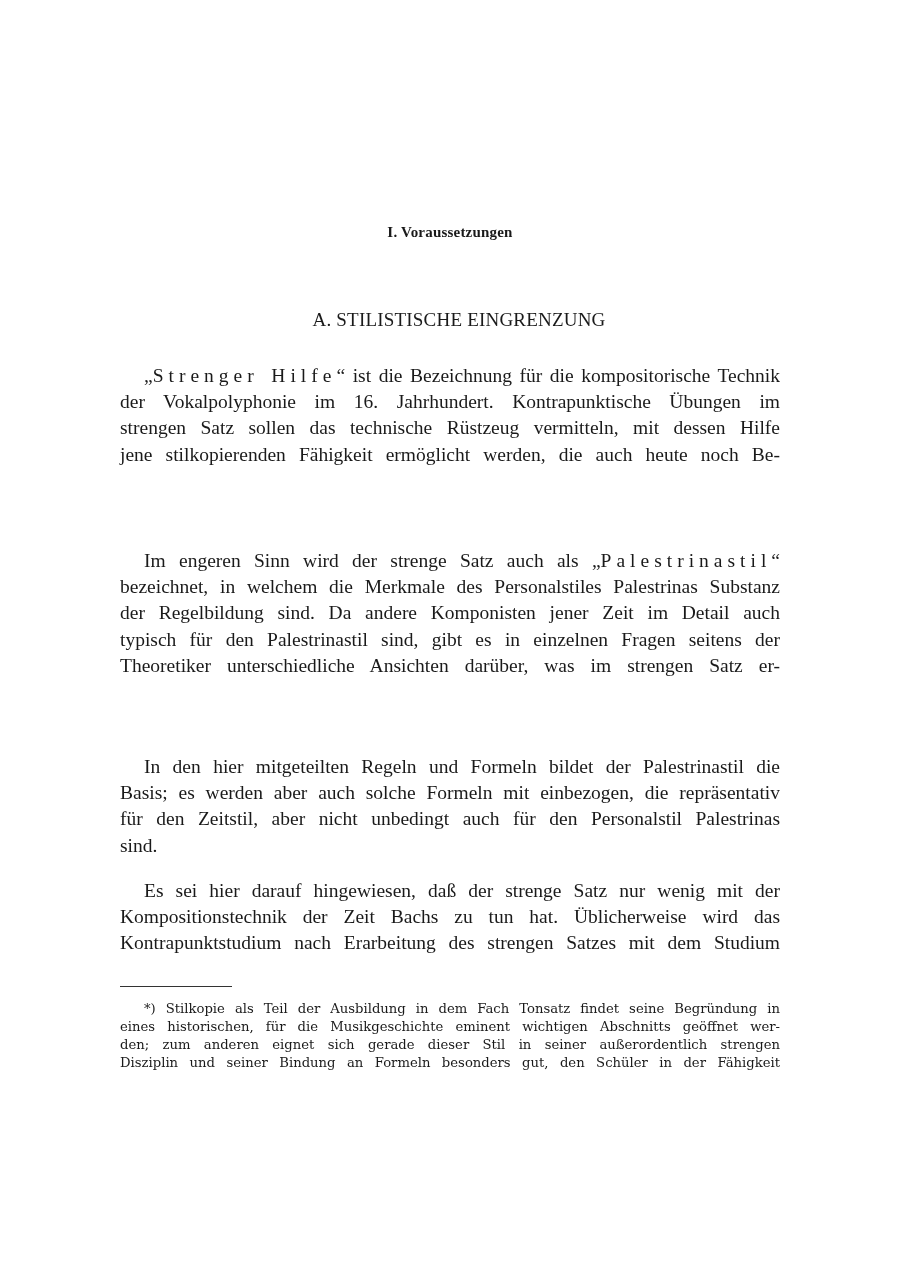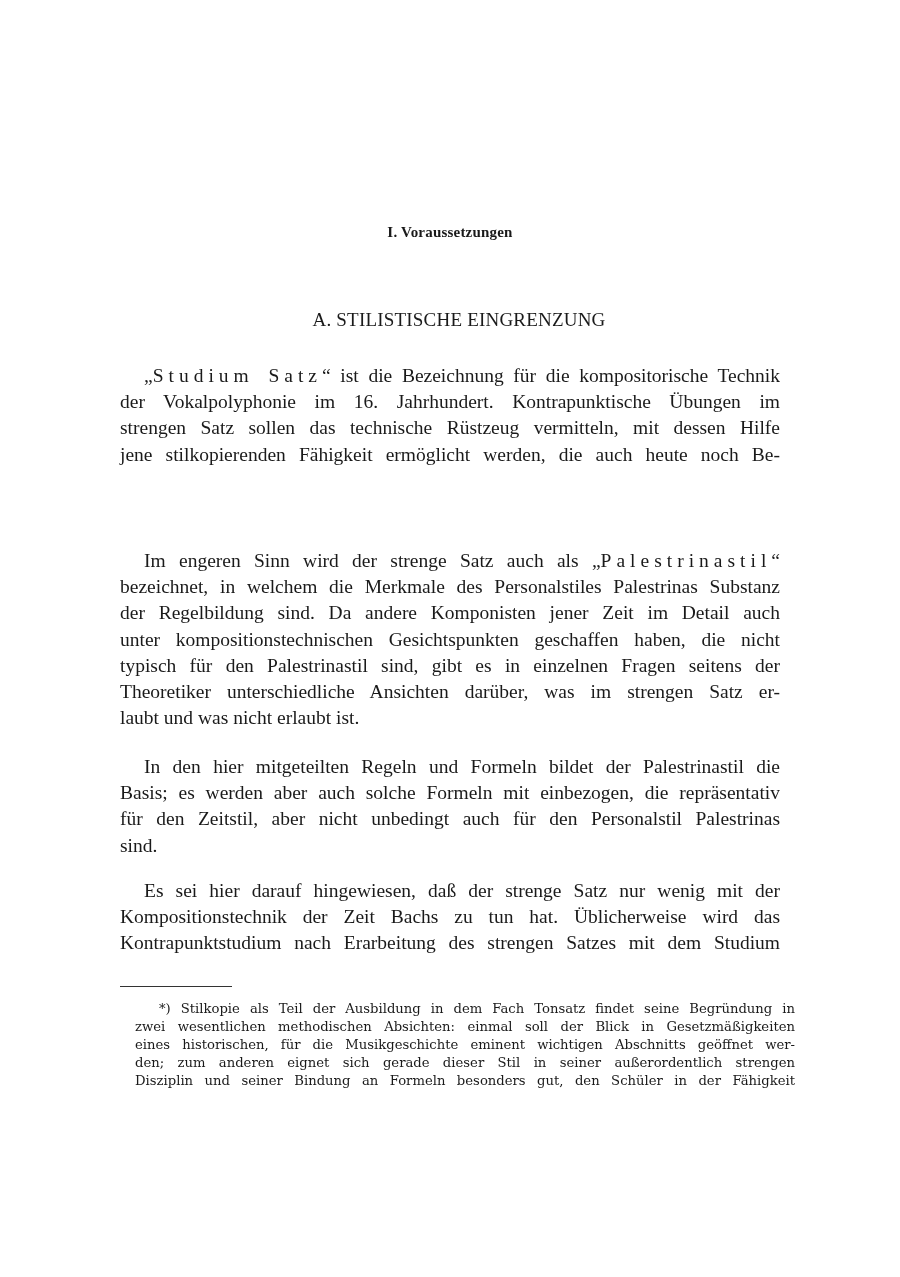--- a/index.html
+++ b/index.html
@@ -77,70 +77,66 @@
       border-top: 1px solid #333;
     }
     .footnote {
       position: absolute;
       left: 120px;
       top: 1000px;
       width: 660px;
       font-size: 14.5px;
       line-height: 18px;
       font-family: "DejaVu Serif", serif;
-      margin-left: 15px;
     }
     .footnote .line {
       height: 18px;
       font-size: 13.2px;
     }
     .footnote .line.indent { padding-left: 24px; }
   </style>
 </head>
 <body>
 
 <div class="page">
 
   <h1 class="chapter-title" style="margin:0;">I.  Voraussetzungen</h1>
 
   <h2 class="section-title" style="margin:9px;font-weight:normal;">A.  STILISTISCHE EINGRENZUNG</h2>
 
   <div class="body-text" id="para1">
-    <span class="line indent"><span>„</span><span class="spaced">Studium Satz</span><span>“ ist die Bezeichnung für die kompositorische Technik</span></span>
+    <span class="line indent"><span>„</span><span class="spaced">Strenger Hilfe</span><span>“ ist die Bezeichnung für die kompositorische Technik</span></span>
     <span class="line">der Vokalpolyphonie im 16. Jahrhundert. Kontrapunktische Übungen im</span>
     <span class="line">strengen Satz sollen das technische Rüstzeug vermitteln, mit dessen Hilfe</span>
     <span class="line">jene stilkopierenden Fähigkeit ermöglicht werden, die auch heute noch Be-</span>
   </div>
 
   <div class="body-text" id="para2">
     <span class="line indent"><span>Im engeren Sinn wird der strenge Satz auch als „</span><span class="spaced">Palestrinastil</span><span>“</span></span>
     <span class="line">bezeichnet, in welchem die Merkmale des Personalstiles Palestrinas Substanz</span>
     <span class="line">der Regelbildung sind. Da andere Komponisten jener Zeit im Detail auch</span>
-    <span class="line">unter kompositionstechnischen Gesichtspunkten geschaffen haben, die nicht</span>
     <span class="line">typisch für den Palestrinastil sind, gibt es in einzelnen Fragen seitens der</span>
     <span class="line">Theoretiker unterschiedliche Ansichten darüber, was im strengen Satz er-</span>
-    <span class="line last">laubt und was nicht erlaubt ist.</span>
   </div>
 
   <div class="body-text" id="para3">
     <span class="line indent">In den hier mitgeteilten Regeln und Formeln bildet der Palestrinastil die</span>
     <span class="line">Basis; es werden aber auch solche Formeln mit einbezogen, die repräsentativ</span>
     <span class="line">für den Zeitstil, aber nicht unbedingt auch für den Personalstil Palestrinas</span>
     <span class="line last">sind.</span>
   </div>
 
   <div class="body-text" id="para4">
     <span class="line indent">Es sei hier darauf hingewiesen, daß der strenge Satz nur wenig mit der</span>
     <span class="line">Kompositionstechnik der Zeit Bachs zu tun hat. Üblicherweise wird das</span>
     <span class="line">Kontrapunktstudium nach Erarbeitung des strengen Satzes mit dem Studium</span>
   </div>
 
   <div class="footnote-rule"></div>
 
   <div class="footnote">
     <span class="line indent">*) Stilkopie als Teil der Ausbildung in dem Fach Tonsatz findet seine Begründung in</span>
-    <span class="line">zwei wesentlichen methodischen Absichten: einmal soll der Blick in Gesetzmäßigkeiten</span>
     <span class="line">eines historischen, für die Musikgeschichte eminent wichtigen Abschnitts geöffnet wer-</span>
     <span class="line">den; zum anderen eignet sich gerade dieser Stil in seiner außerordentlich strengen</span>
     <span class="line">Disziplin und seiner Bindung an Formeln besonders gut, den Schüler in der Fähigkeit</span>
   </div>
 
 </div>
 
 </body></html>

